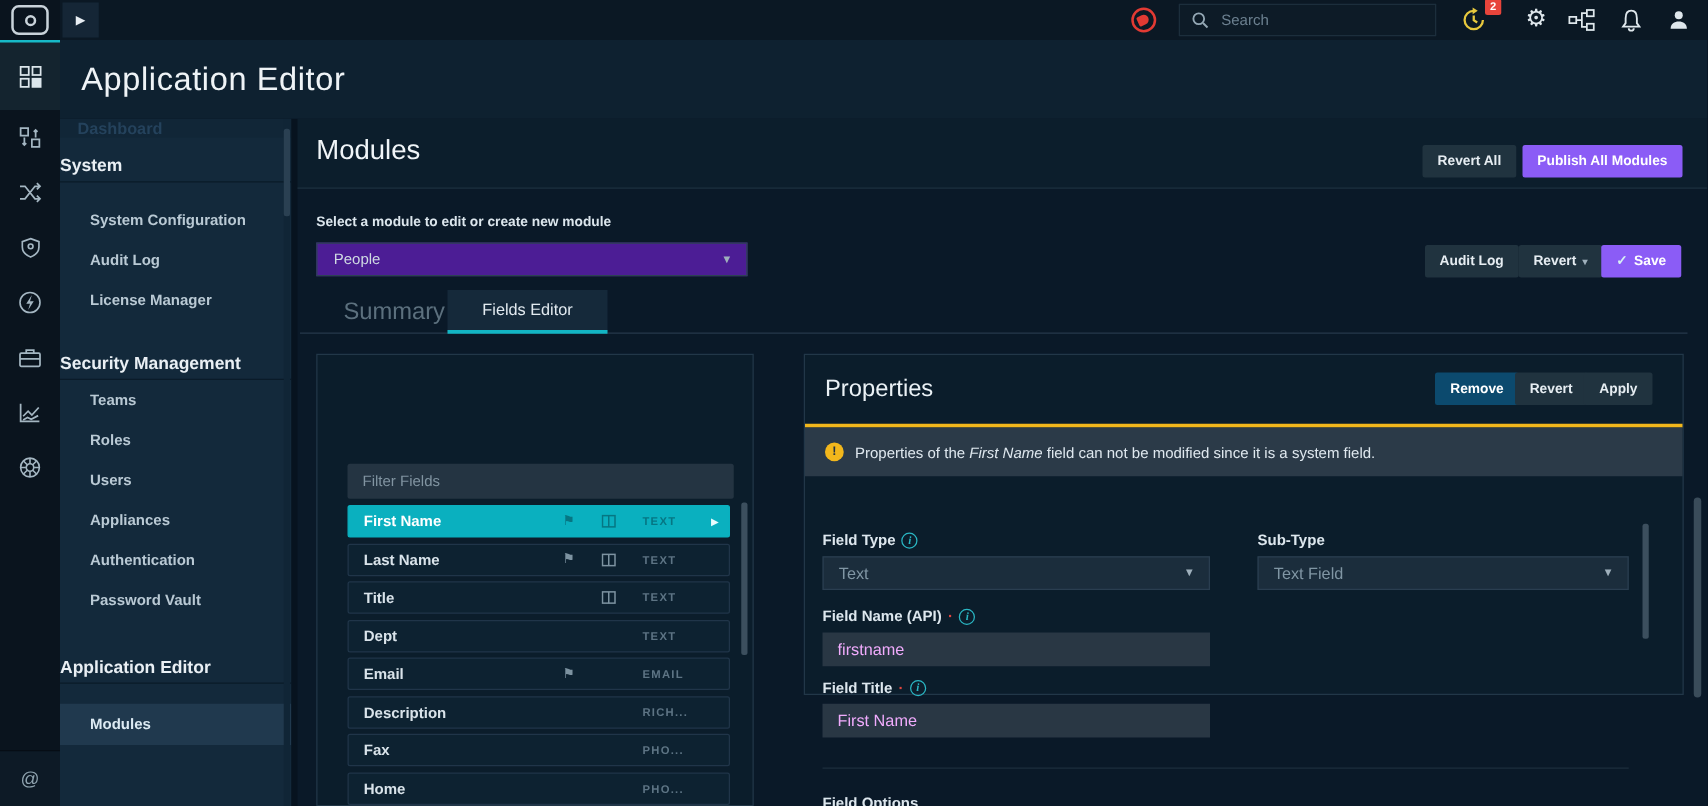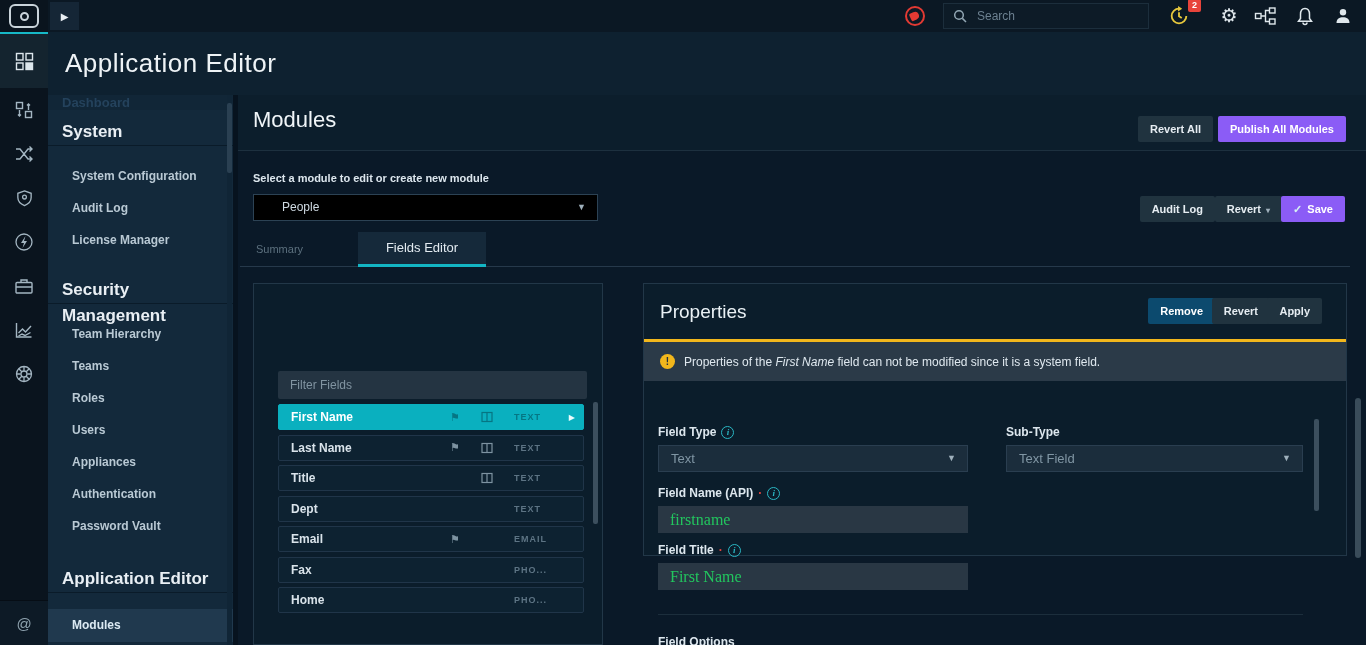--- a/index.html
+++ b/index.html
@@ -38,41 +38,41 @@
   .titleband{position:absolute;left:48px;top:32px;width:1318px;height:63px;background:#0e2130;z-index:8}
   .titleband h1{margin:0;padding-left:17px;line-height:63px;font-size:26px;font-weight:400;color:#eef3f6;letter-spacing:.5px}
 
   
   .module-strip{position:absolute;left:238px;top:95px;width:1128px;height:56px;background:#0c1e2c;border-bottom:1px solid #1d303f;z-index:1}
   .content-bg{position:absolute;left:238px;top:151px;width:1128px;height:494px;background:#0a1928;z-index:0}
 
   
   .sidebar{position:absolute;left:48px;top:95px;width:185px;height:550px;background:#13293b;z-index:5;overflow:hidden}
   .sb-partial{height:15px;line-height:15px;padding-left:14px;color:#24425c;font-weight:bold;font-size:13px;background:#112637;overflow:hidden}
-  .sb-header{height:26px;line-height:26px;padding-left:14px;color:#e9eff4;font-weight:bold;font-size:17px}
+  .sb-header{height:26px;line-height:26px;color:#e9eff4;font-weight:bold;font-size:14px}
   .sb-divider{height:1px;background:#0a1b29}
   .sb-item{height:32px;line-height:32px;padding-left:24px;color:#b9c9d4;font-weight:bold;font-size:12px;cursor:pointer}
   .sb-item.active{background:#20394e;color:#dceaf3;height:33px}
   .sb-track{position:absolute;right:1px;top:0;width:5px;height:550px;background:#102536}
   .sb-thumb{position:absolute;right:1px;top:8px;width:5px;height:70px;background:#2a4052;border-radius:2px}
 
   
   .h2-modules{position:absolute;left:253px;top:107px;font-size:22px;font-weight:400;color:#f0f5f8;z-index:2}
   .btn{position:absolute;height:26px;line-height:26px;padding:0 12px;font-size:11px;font-weight:bold;color:#e6edf2;background:#20333f;border-radius:2px;text-align:center;z-index:3;cursor:pointer;white-space:nowrap}
   .btn.teal{background:#8b5cf6;color:#fff}
   .btn.red{background:#0c4a6e;color:#fff}
   .caret{font-size:8px;margin-left:5px;color:#9fb0bc}
   .btn.teal .caret{color:#d5f0f3}
 
   .select-label{position:absolute;left:253px;top:172px;font-size:11px;font-weight:bold;color:#dce6ed;z-index:2}
-  .module-select{position:absolute;left:253px;top:194px;width:345px;height:27px;background:#000000;border:1px solid #2c4254;line-height:25px;padding-left:28px;font-size:12px;color:#cfdae2;z-index:2;cursor:pointer}
+  .module-select{position:absolute;left:253px;top:194px;width:345px;height:27px;background:#4c1d95;border:1px solid #2c4254;line-height:25px;padding-left:13px;font-size:12px;color:#cfdae2;z-index:2;cursor:pointer}
   .module-select .sel-caret{position:absolute;right:11px;top:0;font-size:9px;color:#9fb0bc}
 
   
-  .tab-summary{position:absolute;left:256px;top:232px;width:100px;height:35px;line-height:35px;text-align:left;font-size:11px;color:#5c707e;z-index:2;cursor:pointer}
+  .tab-summary{position:absolute;left:256px;top:232px;width:100px;height:35px;line-height:35px;text-align:right;font-size:19px;color:#5c707e;z-index:2;cursor:pointer}
   .tab-fields{position:absolute;left:358px;top:232px;width:128px;height:35px;line-height:32px;text-align:center;font-size:13px;color:#e2eaf0;background:#15293a;border-bottom:3px solid #13b5c4;z-index:2;cursor:pointer}
   .tabs-divider{position:absolute;left:240px;top:266px;width:1110px;height:1px;background:#26394b;z-index:1}
 
   
   .fields-panel{position:absolute;left:253px;top:283px;width:350px;height:362px;background:#0b1d2b;border:1px solid #223748;z-index:2}
   .fp-header{height:62px;border-bottom:1px solid #223748;position:relative}
   .fp-title{position:absolute;left:22px;line-height:62px;font-size:19px;color:#eaf1f5}
   .fp-add{position:absolute;right:14px;top:17px;width:28px;height:28px;background:#0fa8b5;color:#fff;font-size:17px;line-height:28px;text-align:center;border-radius:2px;cursor:pointer}
   .fp-filter{position:absolute;left:24px;top:87px;width:309px;height:28px;background:#243442;border:none;border-radius:2px;color:#cfd9e0;font-size:12px;padding:0 12px;outline:none;font-family:inherit}
   .fp-filter::placeholder{color:#8194a1}
@@ -97,21 +97,21 @@
   .pp-revert{right:76px}
   .pp-apply{right:24px}
   .pp-yellow{position:absolute;left:0;top:55px;width:100%;height:3px;background:#f2b71c}
   .pp-warning{position:absolute;left:0;top:58px;width:100%;height:39px;background:#2b3a48;display:flex;align-items:center;padding-left:16px;font-size:12px;color:#dfe8ef;gap:9px}
   .warn-ic{width:15px;height:15px;min-width:15px;background:#f2b71c;color:#233240;border-radius:50%;font-size:10px;font-weight:bold;text-align:center;line-height:15px}
   .flabel{position:absolute;font-size:12px;font-weight:bold;color:#dde7ee;display:flex;align-items:center;gap:5px}
   .info-ic{width:13px;height:13px;border:1px solid #2ab7c4;color:#2ab7c4;border-radius:50%;font-size:9px;line-height:11px;text-align:center;font-style:italic;font-family:"Liberation Serif",serif}
   .req{color:#e0453e;font-weight:bold}
   .fselect{position:absolute;height:27px;background:#1b2d3c;border:1px solid #2a3e50;line-height:25px;padding-left:12px;font-size:13px;color:#8096a4;cursor:pointer}
   .fselect .sel-caret{position:absolute;right:11px;top:0;font-size:9px;color:#9fb0bc}
-  .finput{position:absolute;height:27px;width:310px;background:#293744;border:none;line-height:27px;padding-left:12px;font-size:16px;color:#22c55e;font-family:Liberation Serif, serif}
+  .finput{position:absolute;height:27px;width:310px;background:#293744;border:none;line-height:27px;padding-left:12px;font-size:13px;color:#f0abfc;font-family:Liberation Sans, sans-serif}
   .lb-fieldtype{left:14px;top:141px}
   .lb-subtype{left:362px;top:141px}
   .sel-fieldtype{left:14px;top:161px;width:310px}
   .sel-subtype{left:362px;top:161px;width:297px}
   .lb-fieldname{left:14px;top:202px}
   .in-fieldname{left:14px;top:222px}
   .lb-fieldtitle{left:14px;top:259px}
   .in-fieldtitle{left:14px;top:279px}
   .pp-divider{position:absolute;left:14px;top:330px;width:645px;height:1px;background:#1c2e3c}
   .pp-foptions{position:absolute;left:14px;top:351px;font-size:12px;font-weight:bold;color:#dde7ee}
@@ -259,21 +259,20 @@
   <div class="sb-partial">Dashboard</div>
 
   <div class="sb-header" style="margin-top:9px">System</div>
   <div class="sb-divider"></div>
   <div class="sb-item" style="margin-top:14px">System Configuration</div>
   <div class="sb-item">Audit Log</div>
   <div class="sb-item">License Manager</div>
 
   <div class="sb-header" style="margin-top:21px">Security Management</div>
   <div class="sb-divider"></div>
-  <div class="sb-item" style="margin-top:14px">Team Hierarchy</div>
   <div class="sb-item">Teams</div>
   <div class="sb-item">Roles</div>
   <div class="sb-item">Users</div>
   <div class="sb-item">Appliances</div>
   <div class="sb-item">Authentication</div>
   <div class="sb-item">Password Vault</div>
 
   <div class="sb-header" style="margin-top:24px">Application Editor</div>
   <div class="sb-divider"></div>
   <div class="sb-item active" style="margin-top:16px">Modules</div>
@@ -356,20 +355,27 @@
     </div>
 
     <div class="frow">
       <span class="nm">Email</span>
       <span class="sl-flag">⚑</span>
       <span class="sl-cols"></span>
       <span class="sl-type">EMAIL</span>
       <span class="sl-arr"></span>
     </div>
 
+    <div class="frow">
+      <span class="nm">Description</span>
+      <span class="sl-flag"></span>
+      <span class="sl-cols"></span>
+      <span class="sl-type">RICH...</span>
+      <span class="sl-arr"></span>
+    </div>
 
     <div class="frow">
       <span class="nm">Fax</span>
       <span class="sl-flag"></span>
       <span class="sl-cols"></span>
       <span class="sl-type">PHO...</span>
       <span class="sl-arr"></span>
     </div>
 
     <div class="frow">

